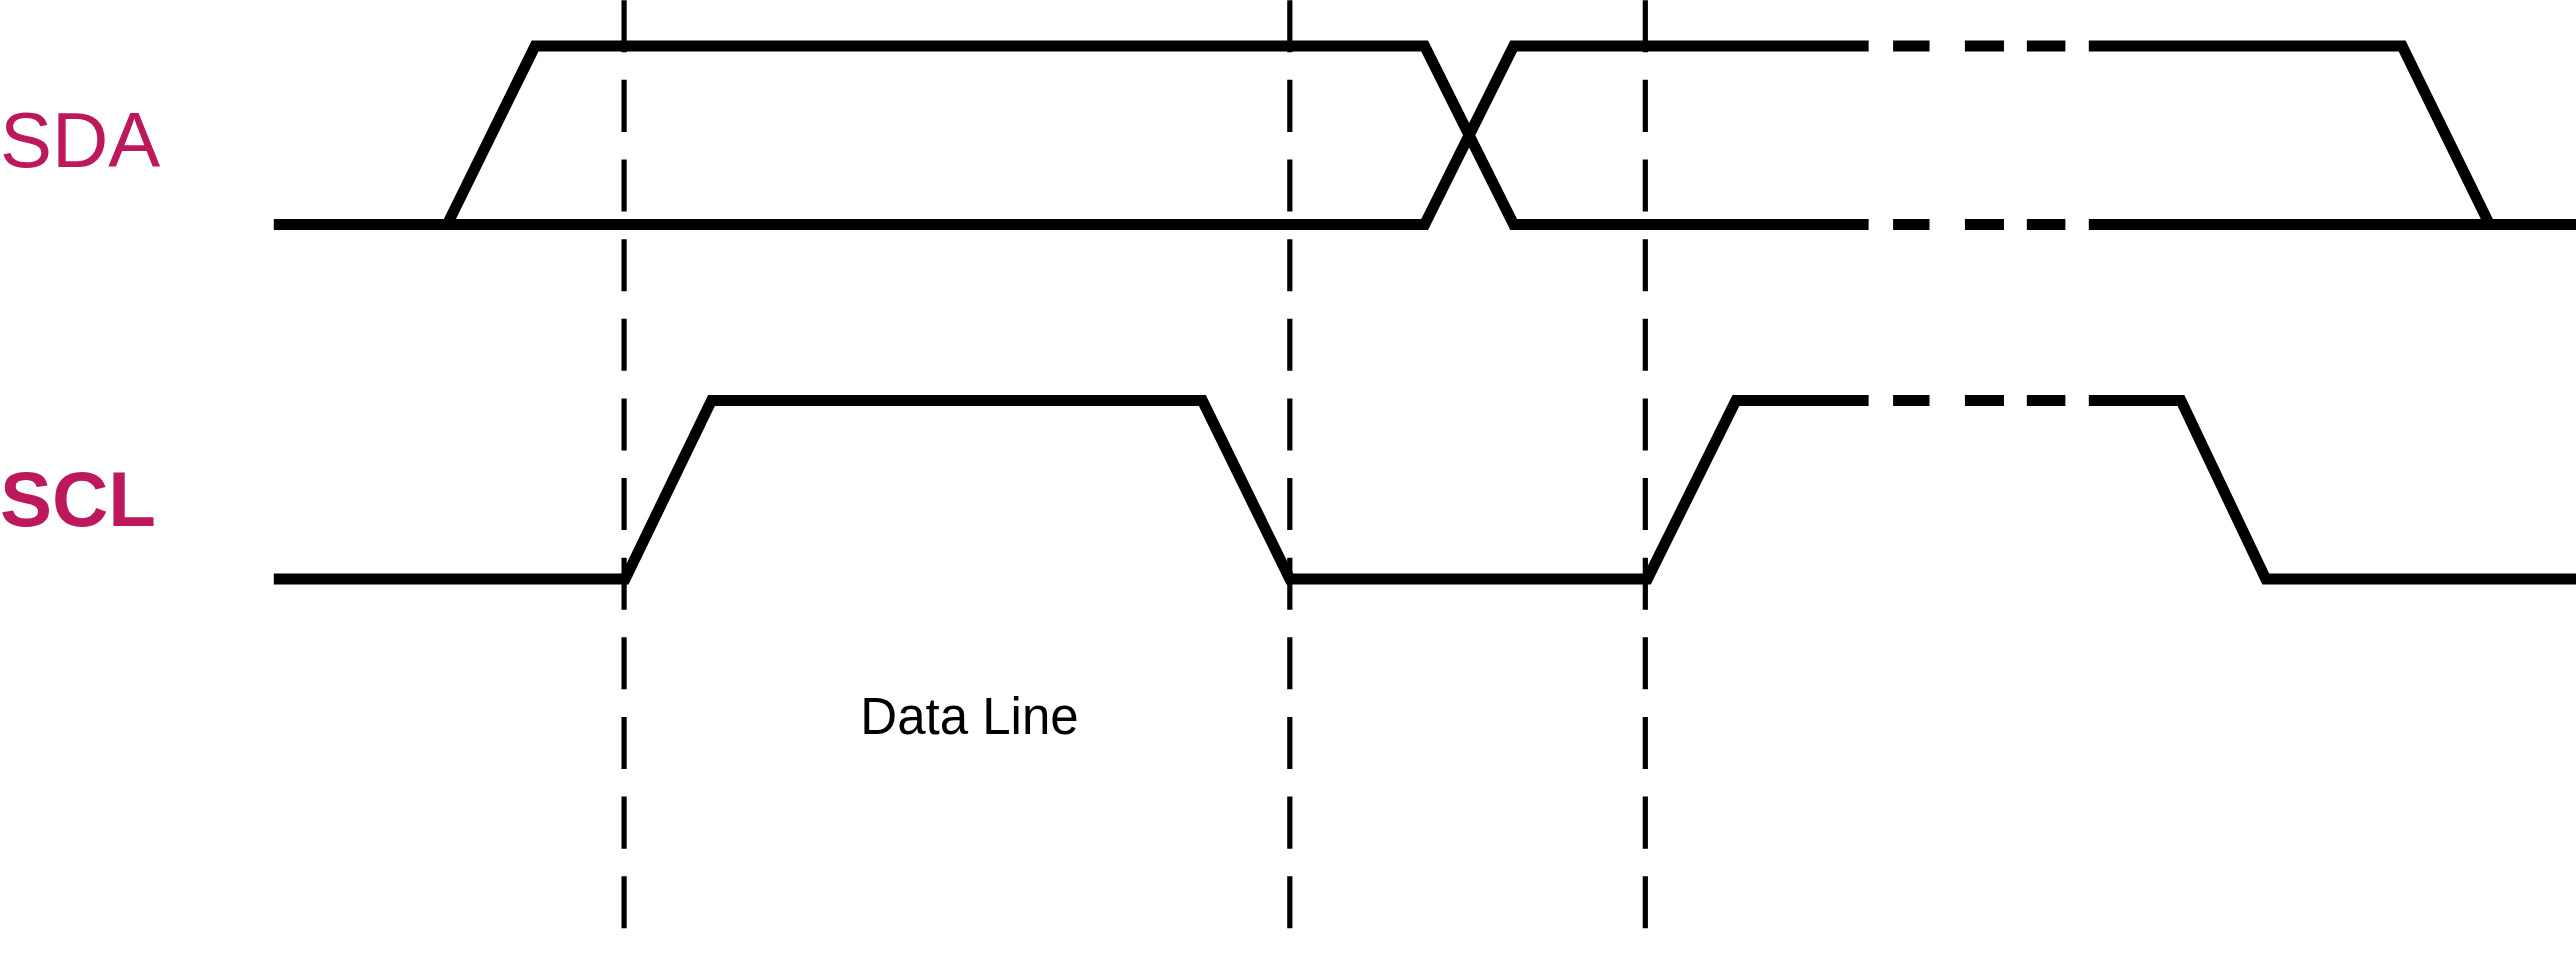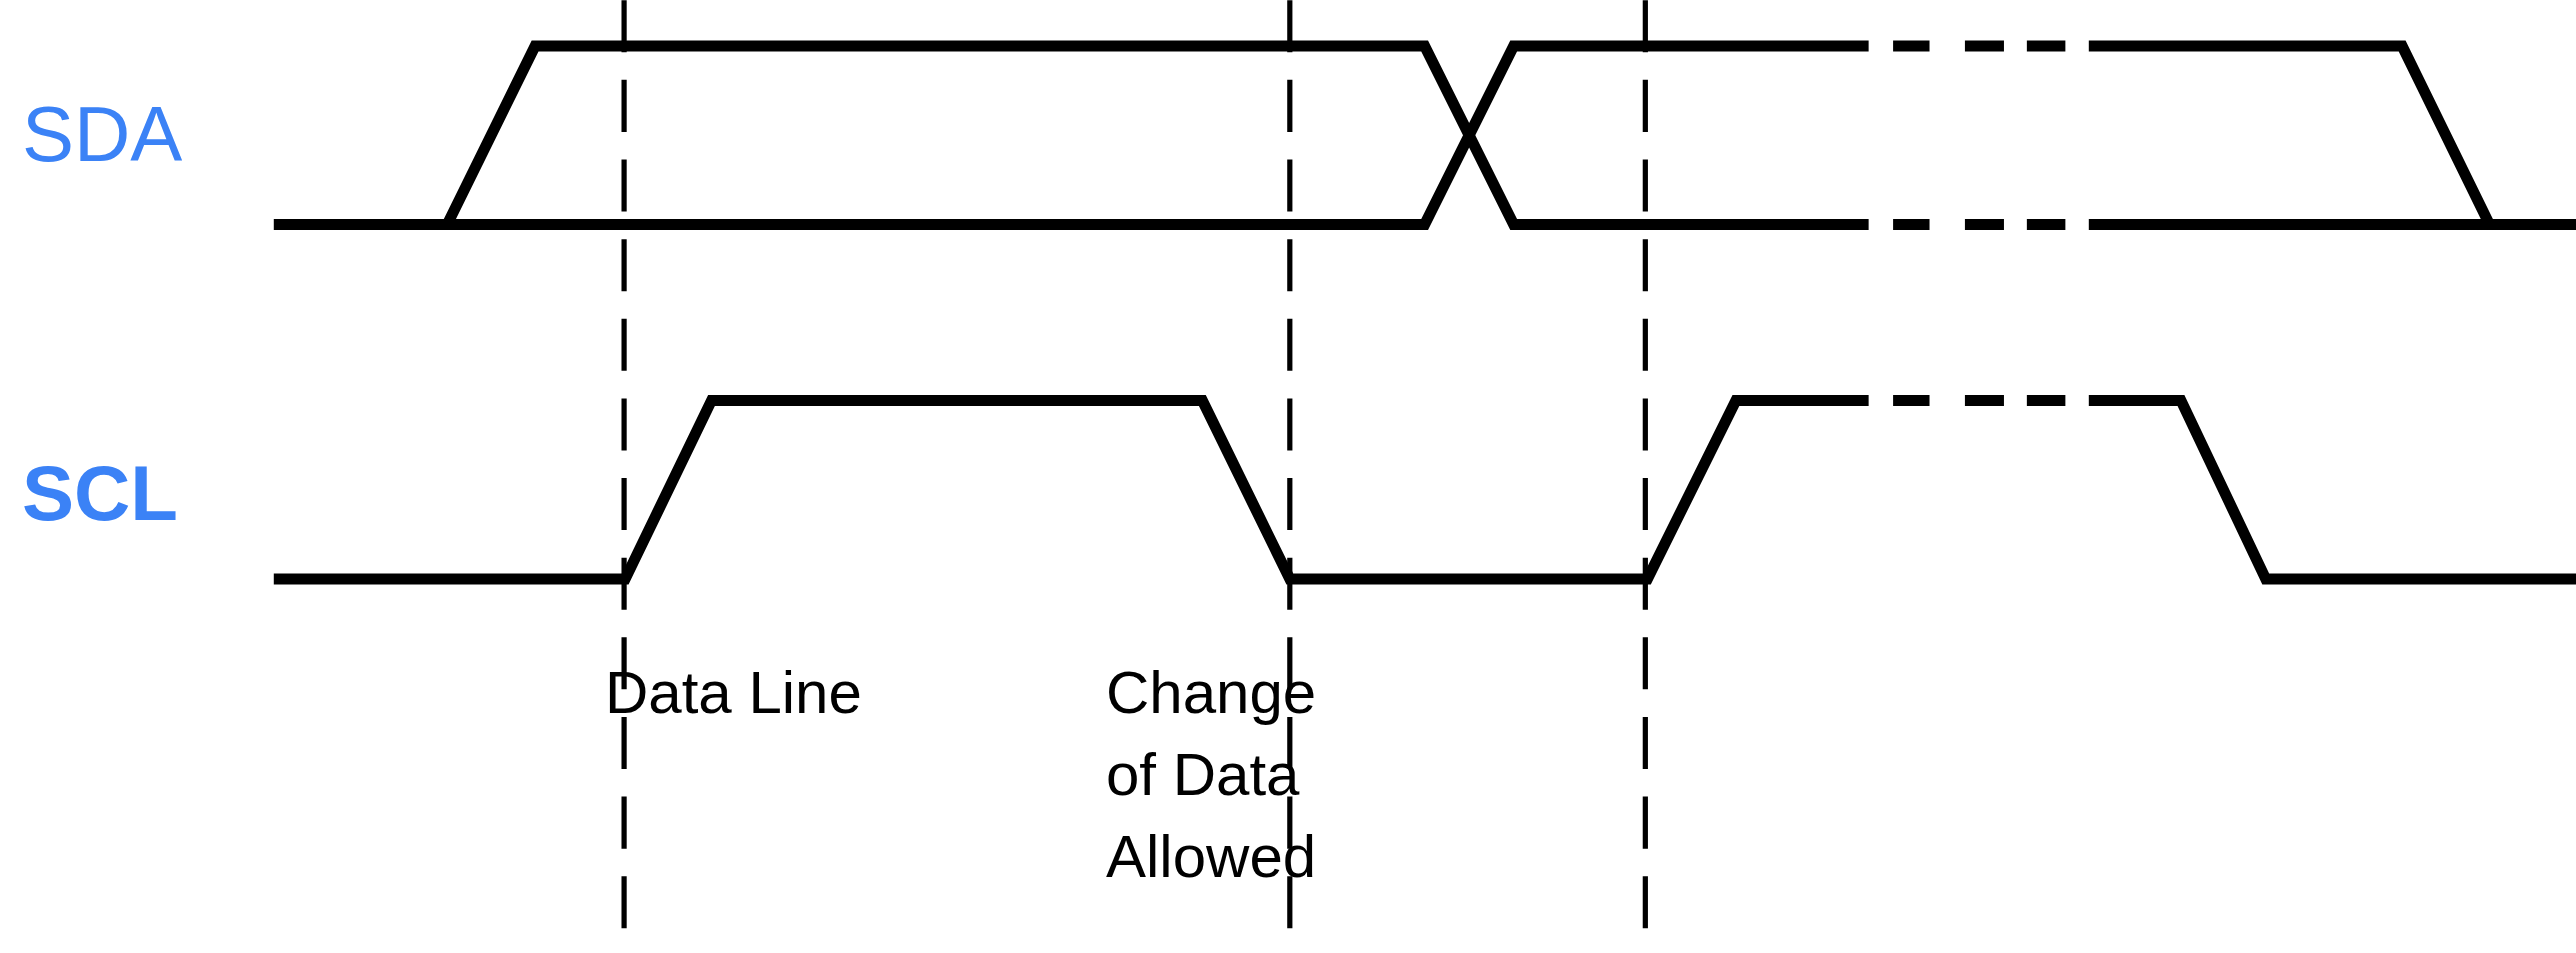--- a/index.html
+++ b/index.html
@@ -18,34 +18,35 @@
   .wave-svg {
     position: absolute;
     left: 0;
     top: 0;
     width: 2576px;
     height: 954px;
     display: block;
   }
   .sig-label {
     position: absolute;
-    left: 22px;
+    left: 0;
     font-size: 78px;
     line-height: 78px;
-    color: #3b82f6;
+    color: #be185d;
     white-space: nowrap;
+    margin-top: 6px;
   }
   .sig-label.sda { top: 95px; }
   .sig-label.scl { top: 454px; font-weight: bold; }
   .annot {
     position: absolute;
-    top: 652px;
+    top: 676px;
     width: 729px;
-    text-align: left;
-    font-size: 60px;
+    text-align: center;
+    font-size: 51px;
     line-height: 82px;
     color: #000000;
     white-space: nowrap;
   }
   .annot.stable { left: 605px; }
   .annot.change { left: 1106px; }
   .annot span { display: block; }
 </style>
 </head>
 <body>
@@ -74,20 +75,15 @@
     </svg>
 
   <div class="sig-label sda">SDA</div>
 
   <div class="sig-label scl">SCL</div>
 
   <div class="annot stable">
     <span>Data Line</span>
   </div>
 
-  <div class="annot change">
-    <span>Change</span>
-    <span>of Data</span>
-    <span>Allowed</span>
-  </div>
 
 </div>
 
 
 </body></html>

